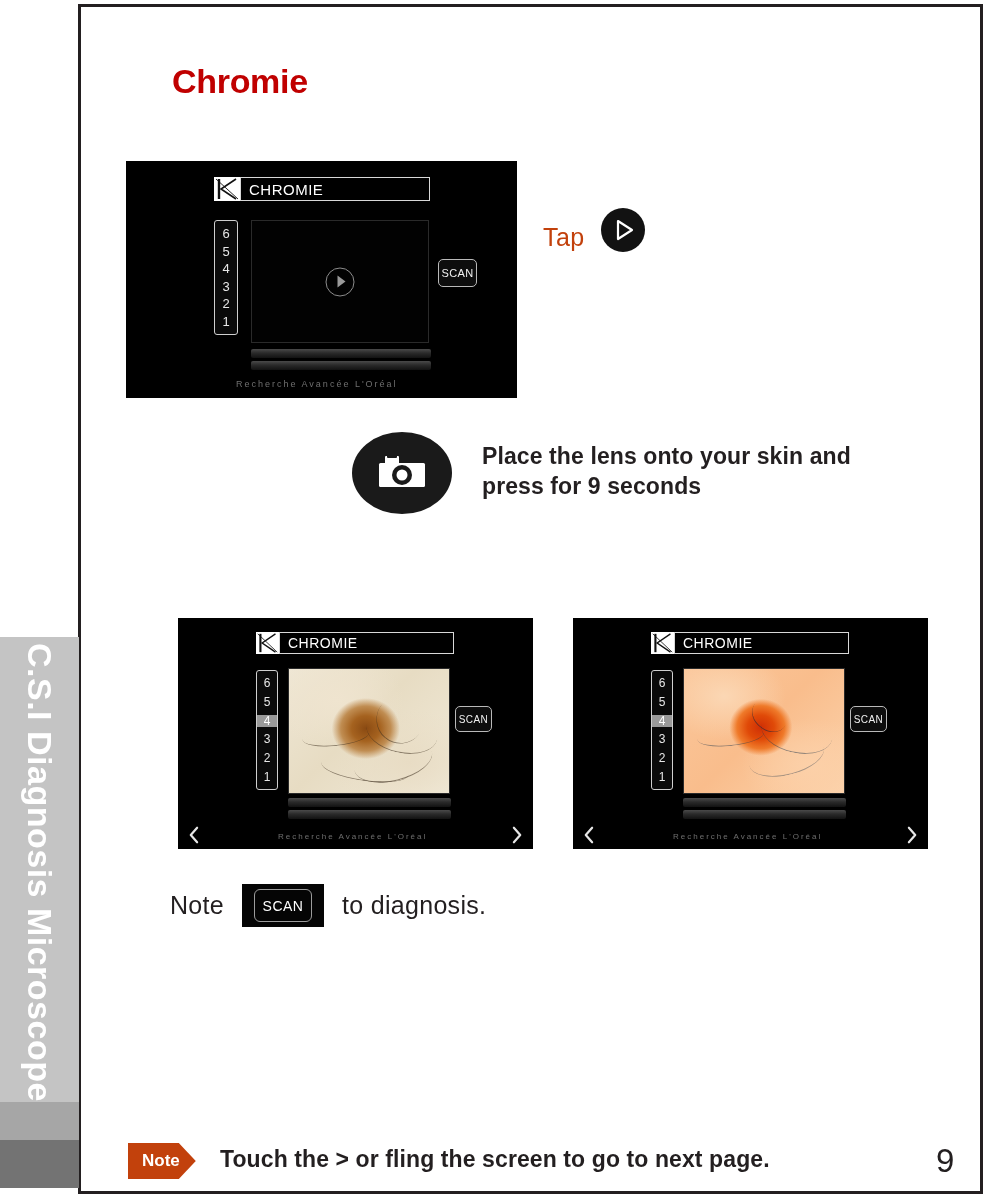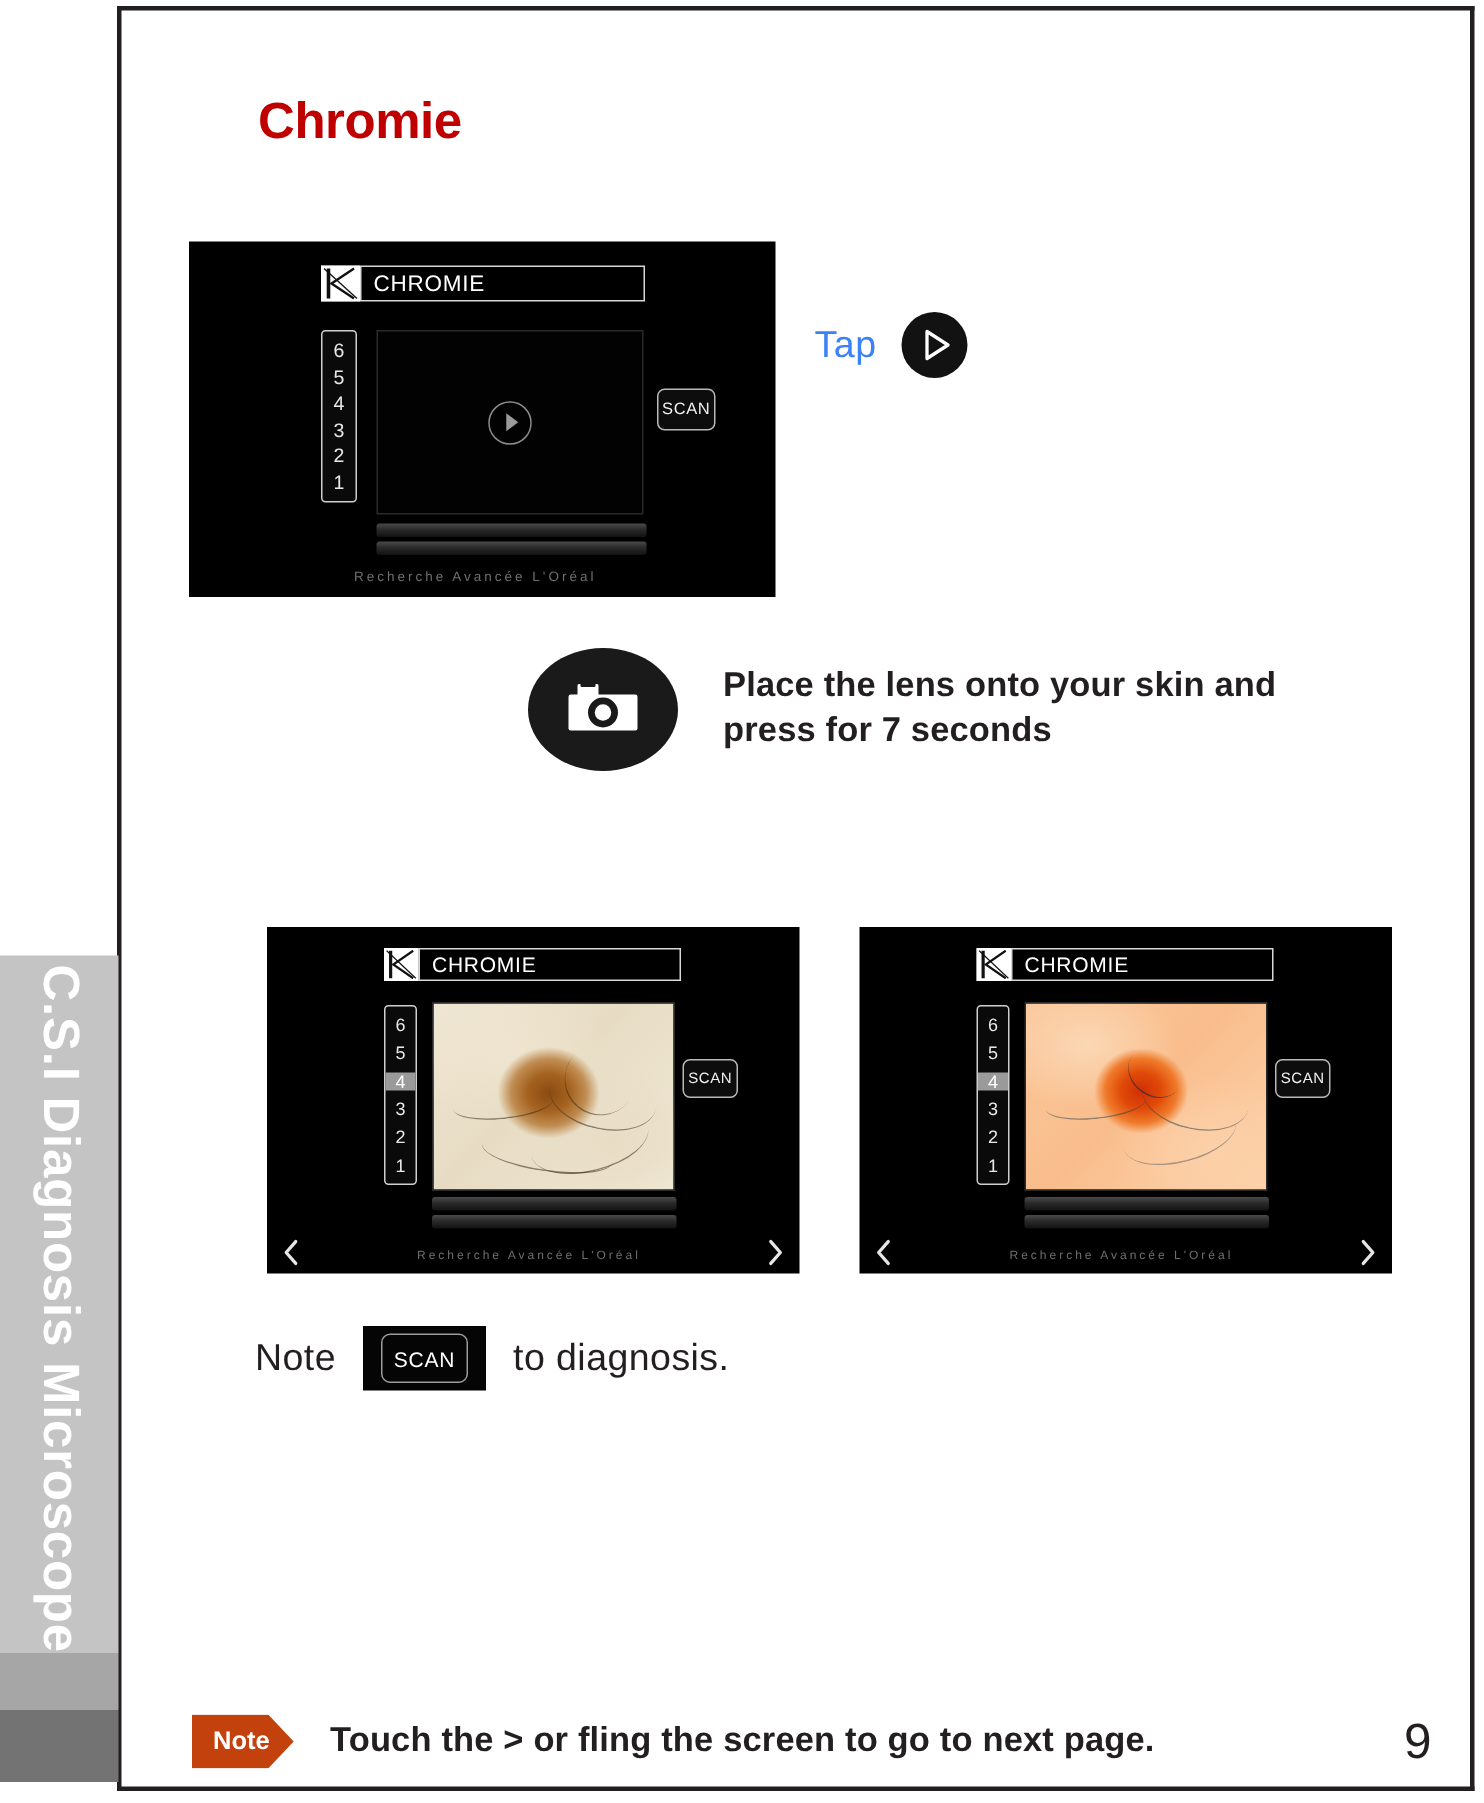--- a/index.html
+++ b/index.html
@@ -176,22 +176,22 @@
   .hair {
     position:absolute;
     border-bottom:1px solid rgba(60,45,30,0.55);
     border-radius:50%;
     pointer-events:none;
   }
 
   
   .tap-row {
     position:absolute; left:543px; top:208px;
-    display:flex; align-items:center;
-    font-size:25px; color:#3b82f6; letter-spacing:0.4px;
+    display:flex; align-items:flex-end;
+    font-size:25px; color:#c2410c; letter-spacing:0.4px;
     font-family:"Liberation Sans",sans-serif;
   }
   .play-badge {
     width:44px;height:44px;border-radius:50%;background:#121212;
     display:flex;align-items:center;justify-content:center;
     margin:0 16px;
   }
 
   
   .cam-badge {
@@ -316,21 +316,21 @@
     <svg width="58" height="44" viewBox="0 0 58 44">
       <rect x="6" y="12" width="46" height="24" rx="1.5" fill="#ffffff"></rect>
       <rect x="12" y="5" width="14" height="9" rx="1" fill="#ffffff"></rect>
       <rect x="14" y="3" width="10" height="4" rx="1" fill="#1a1a1a"></rect>
       <circle cx="29" cy="24" r="10" fill="#1a1a1a"></circle>
       <circle cx="29" cy="24" r="5.5" fill="#ffffff"></circle>
     </svg>
   </div>
   <div class="cam-text">
     <div>Place the lens onto your skin and</div>
-    <div>press for 7 seconds</div>
+    <div>press for 9 seconds</div>
   </div>
 
   <div class="device" style="left:178px; top:618px; width:355px; height:231px;">
     <div class="dev-head" style="left:78px; top:14px; width:198px; height:22px;">
       <div class="logo-box" style="width:23px;height:22px;">
         <svg viewBox="0 0 26 24" preserveAspectRatio="none">
           <rect x="0" y="0" width="26" height="24" fill="#ffffff"></rect>
           <path d="M5 2 L5 22" stroke="#111" stroke-width="2.4" fill="none"></path>
           <path d="M22 2 L7 12 L22 22" stroke="#111" stroke-width="1.6" fill="none"></path>
           <path d="M2 2 L24 22" stroke="#111" stroke-width="0.9" fill="none"></path>

